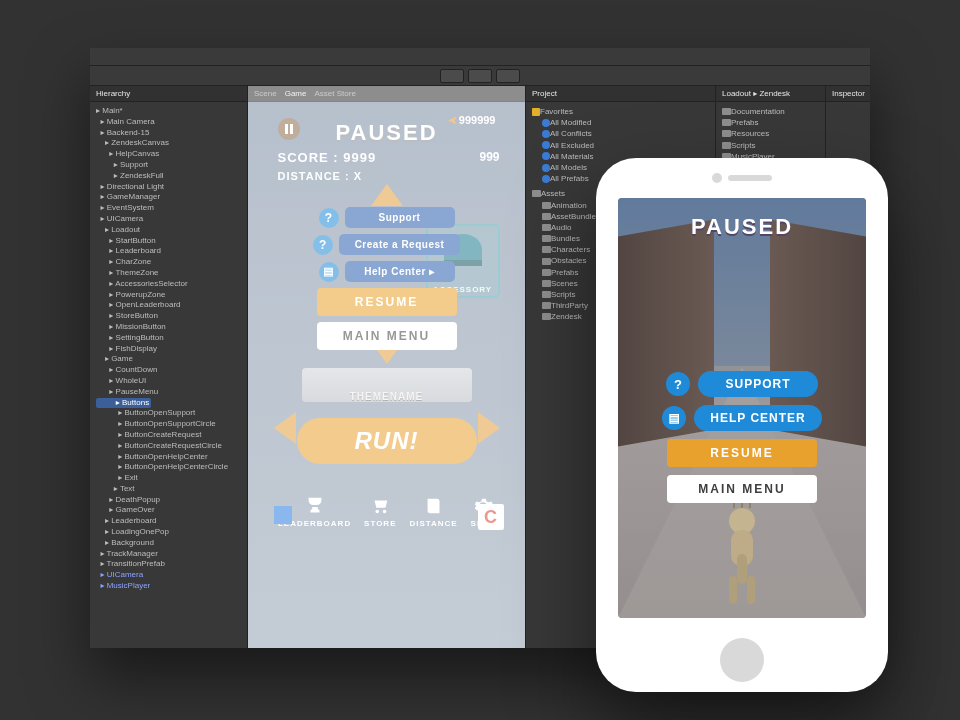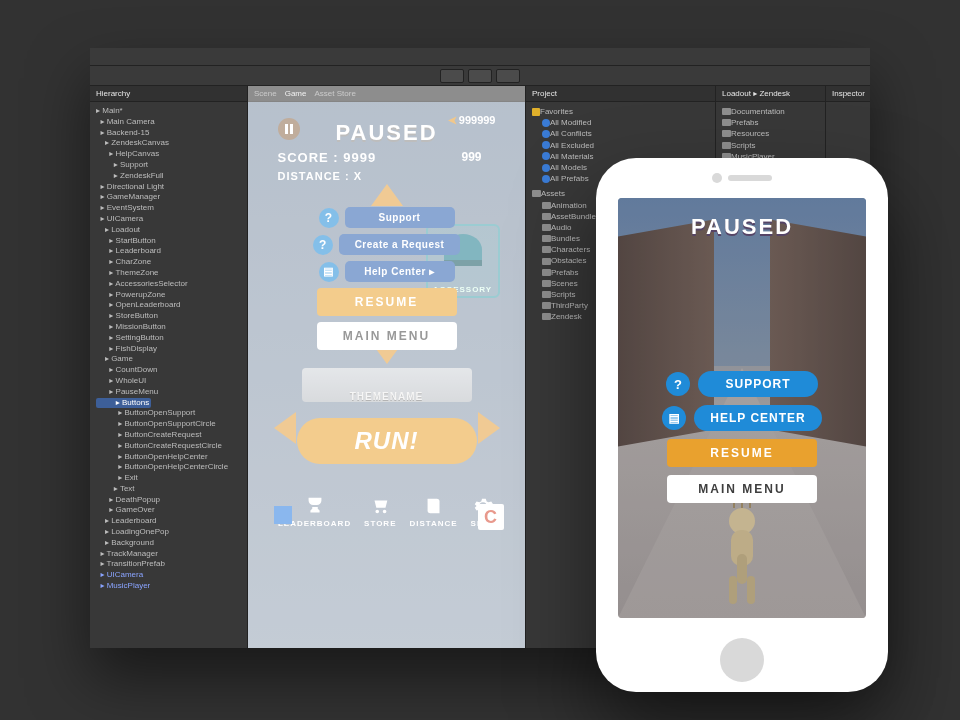--- a/index.html
+++ b/index.html
@@ -40,21 +40,21 @@
   .gameview .overlay { position:absolute; inset:0; background: rgba(255,255,255,.45); pointer-events:none;}
   .gv-inner { position:relative; width: 230px; height: 420px; margin: 10px auto 0; }
 
   .gv-title { position:absolute; top:10px; width:100%; text-align:center; font: 800 22px/1 Arial; color:#fff; letter-spacing:2px; text-shadow:0 2px 0 #888;}
   .gv-pausebtn { position:absolute; left:6px; top:6px; width:22px; height:22px; border-radius:50%; background:#8c6a4c; display:flex; align-items:center; justify-content:center;}
   .gv-pausebtn::before { content:""; width:3px; height:10px; background:#fff; box-shadow:5px 0 0 #fff; margin-right:5px;}
   .gv-fish { position:absolute; right:6px; top:2px; font:700 11px Arial; color:#fff; }
   .gv-fish::before { content:"➤"; color:#e69a2b; margin-right:2px; transform: scaleX(-1); display:inline-block;}
   .gv-score { position:absolute; left:6px; top:38px; font:700 13px Arial; color:#fff; letter-spacing:1px;}
   .gv-name { position:absolute; top:36px; width:100%; text-align:center; font:800 20px Arial; color:#eee;}
-  .gv-gem  { position:absolute; right:20px; top:38px; font:700 12px Arial; color:#fff;}
+  .gv-gem  { position:absolute; right:2px; top:38px; font:700 12px Arial; color:#fff;}
   .gv-dist { position:absolute; left:6px; top:58px; font:700 11px Arial; color:#fff; letter-spacing:1px;}
 
   .arrow { width:0; height:0; position:absolute; }
   .arrow.up { border-left:16px solid transparent; border-right:16px solid transparent; border-bottom:22px solid #e49f3d; }
   .arrow.down { border-left:16px solid transparent; border-right:16px solid transparent; border-top:22px solid #e49f3d; }
   .arrow.left { border-top:16px solid transparent; border-bottom:16px solid transparent; border-right:22px solid #e49f3d; }
   .arrow.right{ border-top:16px solid transparent; border-bottom:16px solid transparent; border-left:22px solid #e49f3d; }
 
   .gv-menu { position:absolute; top:95px; left:0; right:0; display:flex; flex-direction:column; align-items:center; gap:6px; }
   .gv-accessory { position:absolute; right:2px; top:112px; width:74px; height:74px; border:2px solid #49a2ad; border-radius:6px; background:rgba(90,170,180,.25); display:flex; align-items:flex-end; justify-content:center; }

